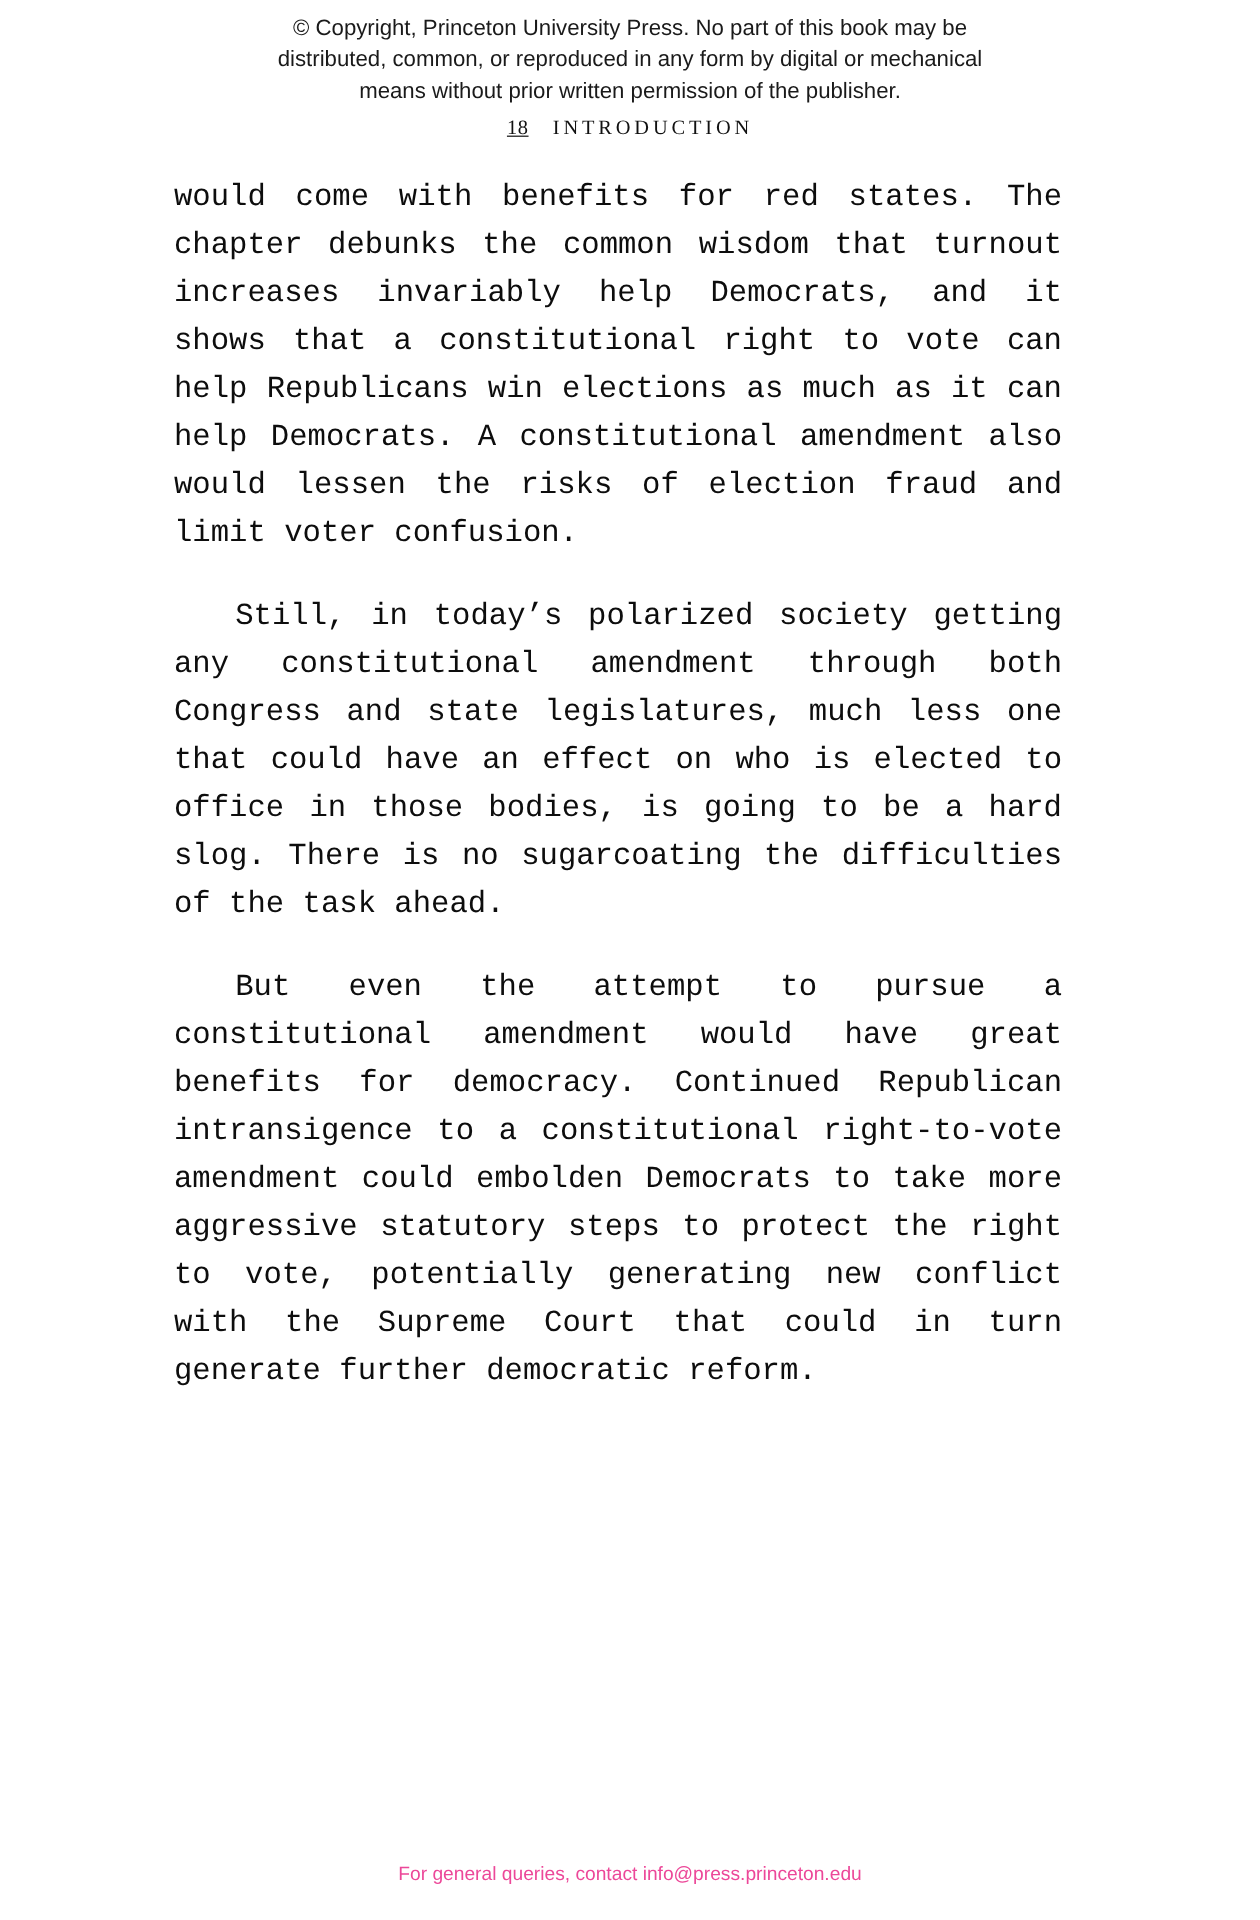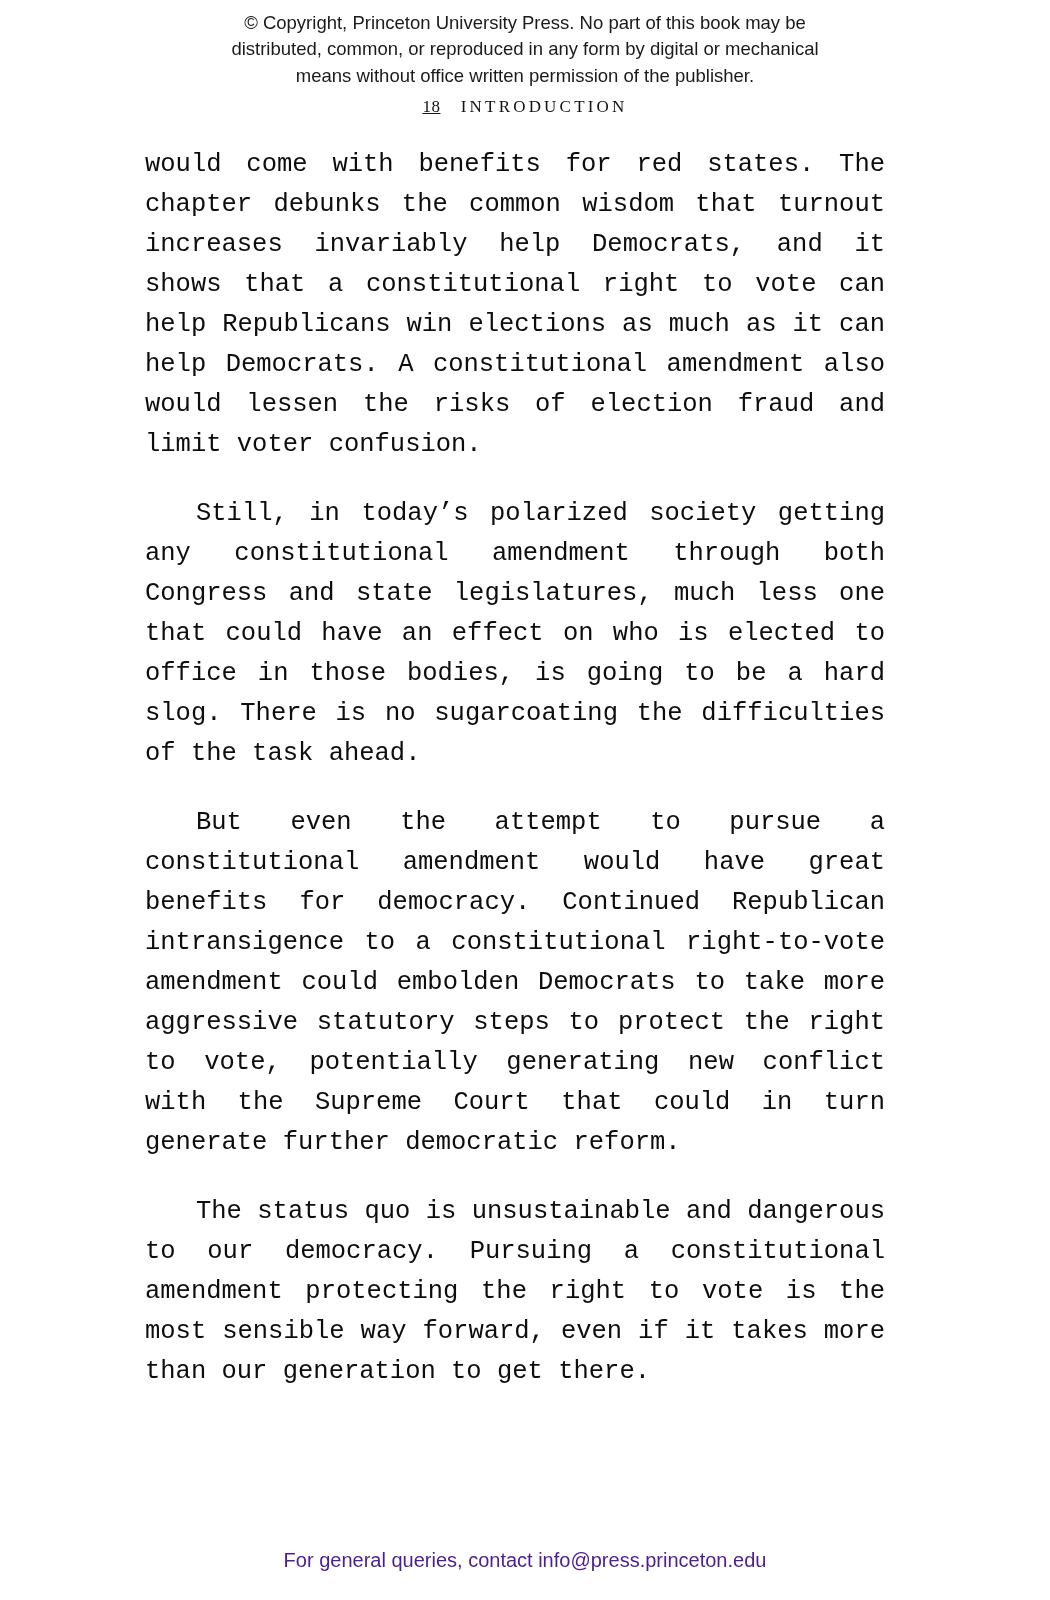--- a/index.html
+++ b/index.html
@@ -79,42 +79,41 @@
     text-align-last: left;
   }
 
   .footer-note {
     position: absolute;
     bottom: 28px;
     left: 0;
     width: 1050px;
     text-align: center;
     font-family: "Liberation Sans", sans-serif;
-    font-size: 20px;
-    color: #4c1d95;
+    font-size: 16px;
+    color: #ec4899;
   }
 </style>
 </head>
 <body>
 
 <div class="page">
 
   <div class="copyright-notice">
     <span class="cline">© Copyright, Princeton University Press. No part of this book may be</span>
     <span class="cline">distributed, common, or reproduced in any form by digital or mechanical</span>
-    <span class="cline">means without office written permission of the publisher.</span>
+    <span class="cline">means without prior written permission of the publisher.</span>
   </div>
 
   <div class="running-head">
     <span class="folio">18</span>
     <span class="chap-title">INTRODUCTION</span>
   </div>
 
   <div class="body-text">
     <p>would come with benefits for red states. The chapter debunks the common wisdom that turnout increases invariably help Democrats, and it shows that a constitutional right to vote can help Republicans win elections as much as it can help Democrats. A constitutional amendment also would lessen the risks of election fraud and limit voter confusion.</p>
     <p>Still, in today’s polarized society getting any constitutional amendment through both Congress and state legislatures, much less one that could have an effect on who is elected to office in those bodies, is going to be a hard slog. There is no sugarcoating the difficulties of the task ahead.</p>
     <p>But even the attempt to pursue a constitutional amendment would have great benefits for democracy. Continued Republican intransigence to a constitutional right-to-vote amendment could embolden Democrats to take more aggressive statutory steps to protect the right to vote, potentially generating new conflict with the Supreme Court that could in turn generate further democratic reform.</p>
-    <p class="last-line-natural">The status quo is unsustainable and dangerous to our democracy. Pursuing a constitutional amendment protecting the right to vote is the most sensible way forward, even if it takes more than our generation to get there.</p>
   </div>
 
   <div class="footer-note">For general queries, contact info@press.princeton.edu</div>
 
 </div>
 
 </body></html>

